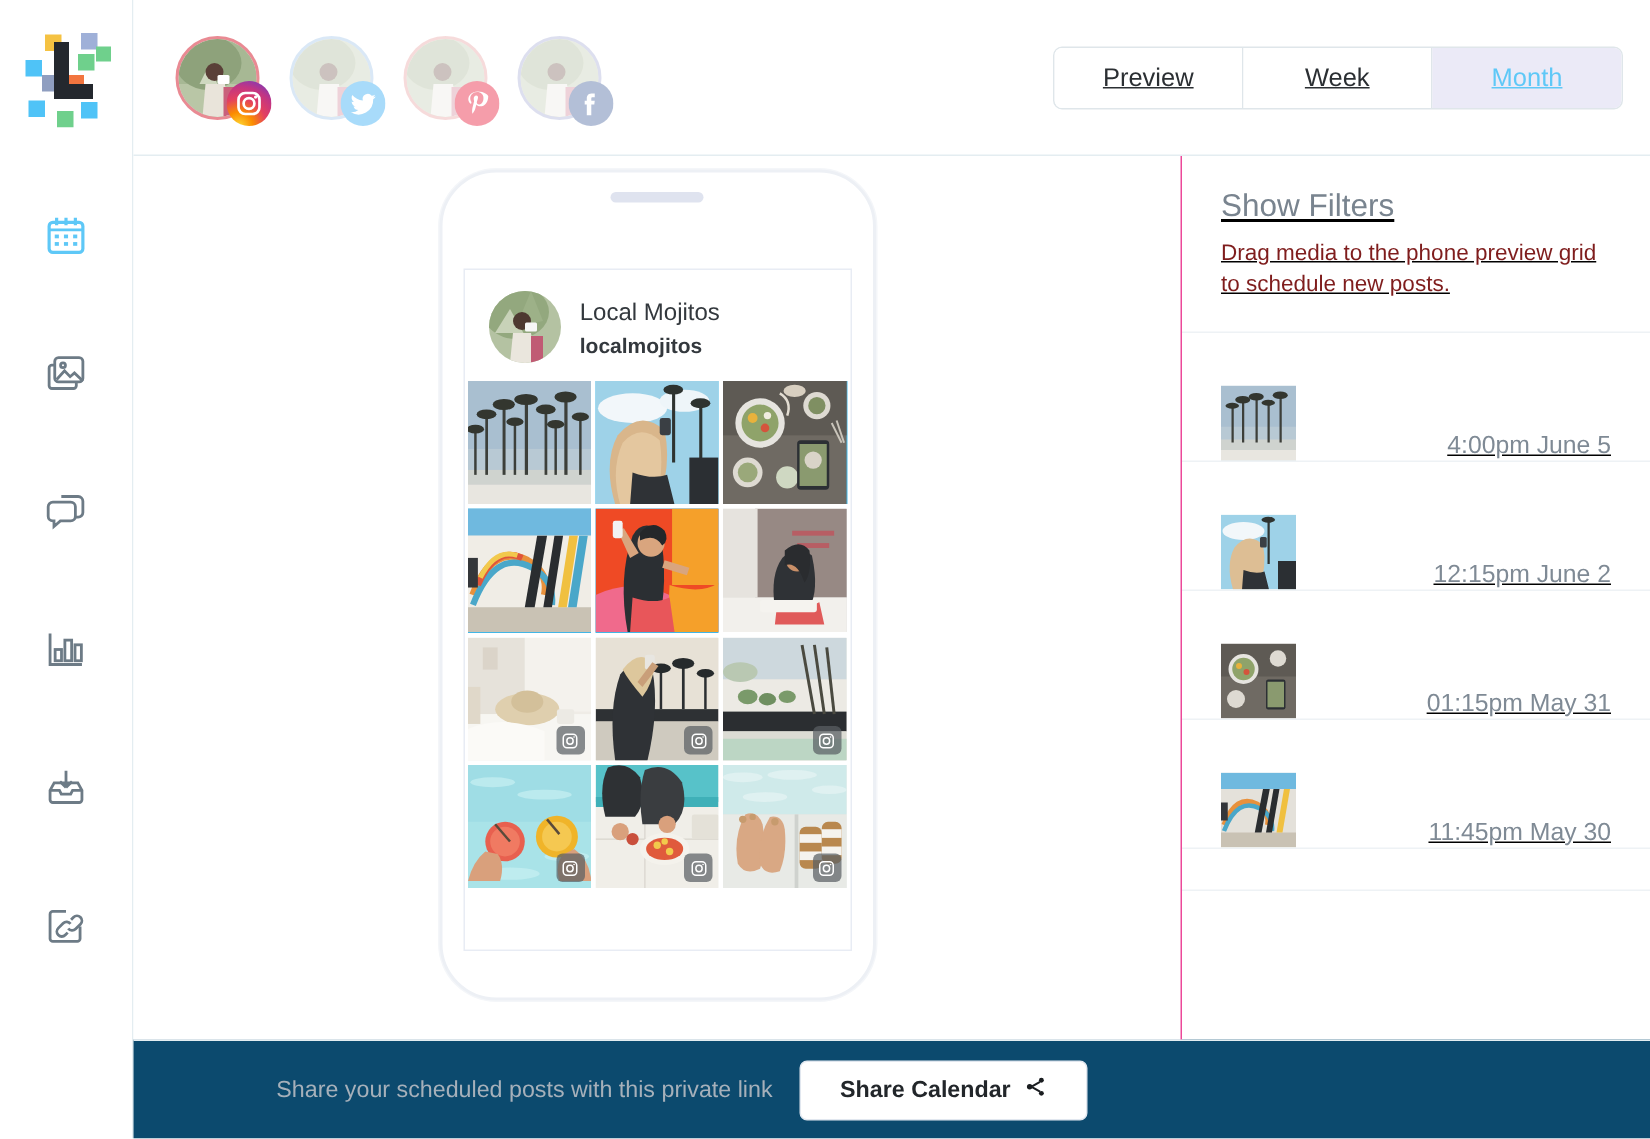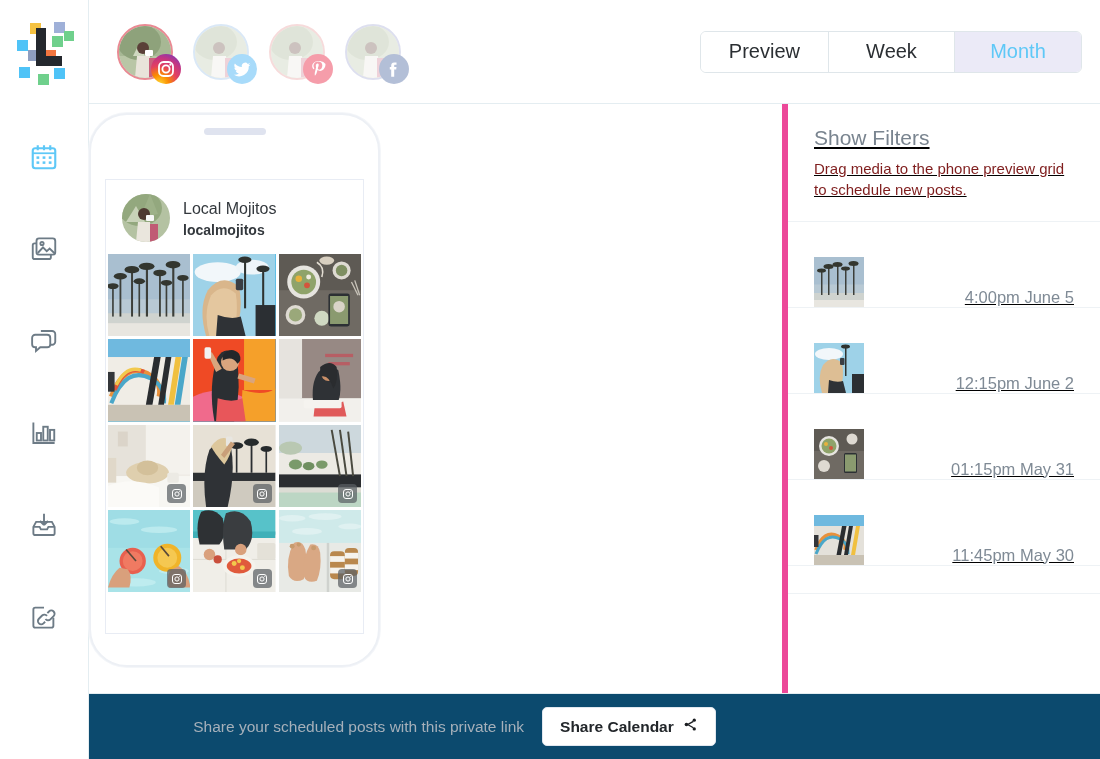--- a/index.html
+++ b/index.html
@@ -54,35 +54,36 @@
   }
   .acct.dim { opacity: .38; }
 
   .viewtabs {
     display: flex; align-items: stretch;
     border: 1px solid #dfe6ea; border-radius: 6px; overflow: hidden;
     height: 42px; background: #fff;
   }
   .viewtab {
     display: flex; align-items: center; justify-content: center;
-    padding: 0 28px; font-size: 20px; color: #2b2f33;
+    padding: 0 28px; font-size: 17px; color: #2b2f33;
     border-right: 1px solid #dfe6ea; cursor: pointer; background:#fff;
     min-width: 126px;
+    text-decoration: underline;
   }
   .viewtab:last-child { border-right: none; }
   .viewtab.active { background: #ebeaf7; color: #5ec8f7; }
 
   
   .middle { flex: 1 1 auto; display: flex; min-height: 0; }
 
   .stage {
     flex: 1 1 auto; position: relative;
-    border-right: 6px solid #ec4899;
+    border-right: 1px solid #ec4899;
     background: #fff;
-    display: flex; align-items: flex-start; justify-content: flex-start;
+    display: flex; align-items: flex-start; justify-content: center;
   }
 
   
   .phone {
     width: 291px; height: 554px; margin-top: 9px;
     border: 2px solid #edf0f5; border-radius: 38px;
     background: #fff; position: relative;
     box-shadow: 0 0 0 1px #f4f6f9;
   }
   .speaker {
@@ -127,21 +128,21 @@
   
   .footer {
     height: 66px; flex: 0 0 66px; border-top: 1px solid #e4edf1;
     display: flex; align-items: center; justify-content: center; gap: 18px;
     background: #0c4a6e; padding-right: 280px;
   }
   .footer-text { font-size: 15.5px; color: #a6b0ba; }
   .share-btn {
     display: inline-flex; align-items: center; gap: 9px;
     border: 1px solid #e1e7ef; border-radius: 5px; background: #fff;
-    padding: 9px 17px; font-size: 15.5px; font-weight: bold; color: #22262a;
+    padding: 9px 26px; font-size: 15.5px; font-weight: bold; color: #22262a;
     cursor: pointer; font-family: "Liberation Sans", sans-serif;
   }
 </style>
 </head>
 <body>
 
 <div class="app">
 
   <div class="rail">
     <div class="logo">

